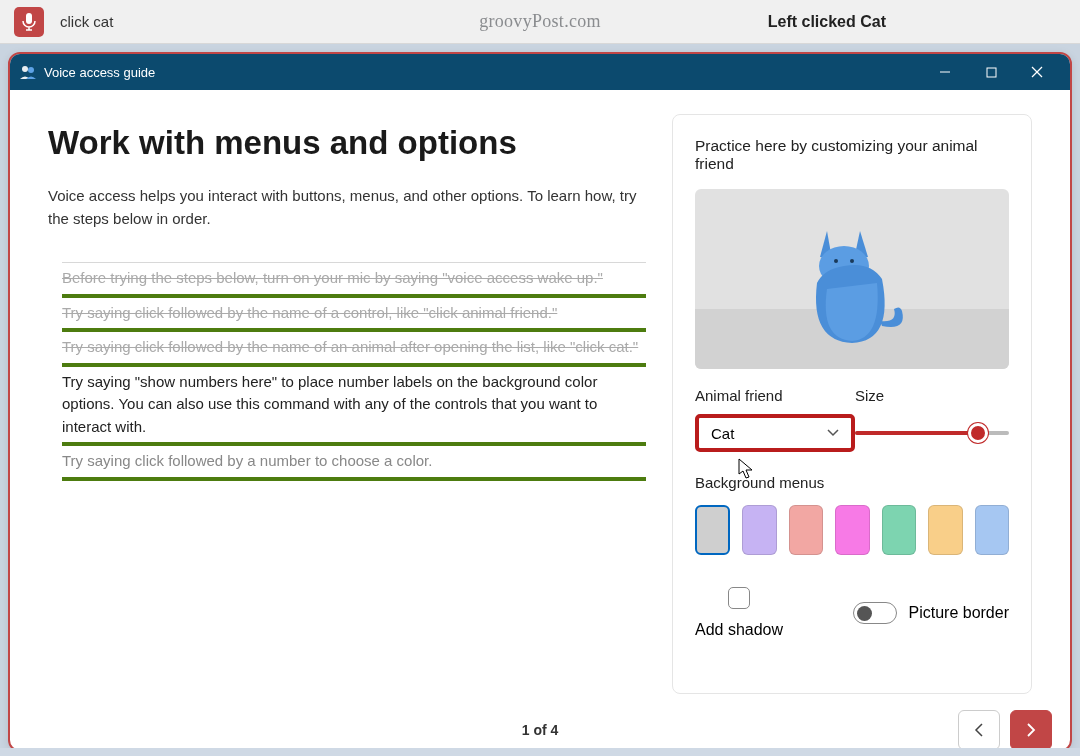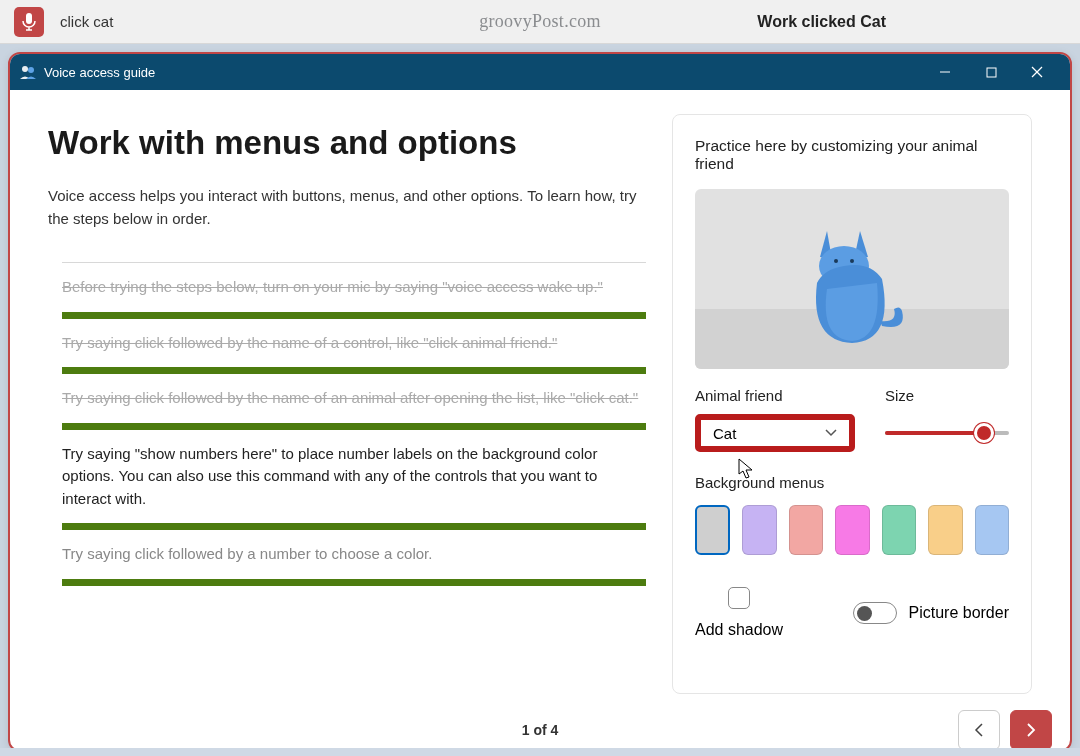--- a/index.html
+++ b/index.html
@@ -86,22 +86,22 @@
     .page-title {
       font-size: 33px;
       font-weight: 600;
       color: #1a1a1a;
       line-height: 1.25;
       margin-bottom: 22px;
     }
     .intro { font-size: 15px; color: #333; line-height: 1.5; margin-bottom: 32px; }
     .steps { padding-left: 14px; }
     .step {
-      border-bottom: 7px solid #4d7c0f;
-      padding: 13px 0;
+      border-bottom: 4px solid #4d7c0f;
+      padding: 4px 0;
       font-size: 15px;
       line-height: 1.5;
     }
     .step:first-child { border-top: 1px solid #d8d8d8; }
     .step.done { color: #aaa; text-decoration: line-through; }
     .step.faded { color: #888; }
     .step.active { color: #222; }
     .right-col {
       width: 360px;
       background: #fff;
@@ -125,25 +125,25 @@
       bottom: 0; left: 0; right: 0;
       height: 60px;
       background: #d2d2d2;
     }
     .cat {
       position: absolute;
       left: 50%;
       bottom: 18px;
       transform: translateX(-50%);
     }
-    .controls-row { display: flex; gap: 30px; margin-bottom: 22px; }
+    .controls-row { display: flex; margin-bottom: 22px; }
     .control-group { flex: 1; }
     .control-label { font-size: 15px; color: #222; margin-bottom: 10px; display:block; }
     .dropdown {
-      border: 6px solid #b91c1c;
+      border: 4px solid #b91c1c;
       border-radius: 5px;
       height: 38px;
       padding: 0 12px;
       display: flex;
       align-items: center;
       justify-content: space-between;
       font-size: 15px;
       background: #fff;
       width: 160px;
     }
@@ -247,21 +247,21 @@
 
 <div class="top-bar">
   <div class="mic-btn">
     <svg width="14" height="18" viewBox="0 0 14 18" fill="#fff">
       <rect x="4" y="0" width="6" height="11" rx="3"></rect>
       <path d="M1 8 a6 6 0 0 0 12 0 M7 14 v3 M4 17 h6" stroke="#fff" stroke-width="1.5" fill="none"></path>
     </svg>
   </div>
   <span class="top-command">click cat</span>
   <span class="watermark">groovyPost.com</span>
-  <span class="top-status">Work clicked Cat</span>
+  <span class="top-status">Left clicked Cat</span>
 </div>
 
 <div class="window">
   <div class="title-bar">
     <svg width="18" height="14" viewBox="0 0 18 14">
       <circle cx="5" cy="4" r="3" fill="#fff" opacity="0.9"></circle>
       <circle cx="11" cy="5" r="3" fill="#5ea3e6"></circle>
       <path d="M0 14 q5 -5 10 0" fill="#fff" opacity="0.9"></path>
       <path d="M6 14 q5 -5 10 0" fill="#5ea3e6"></path>
     </svg>

